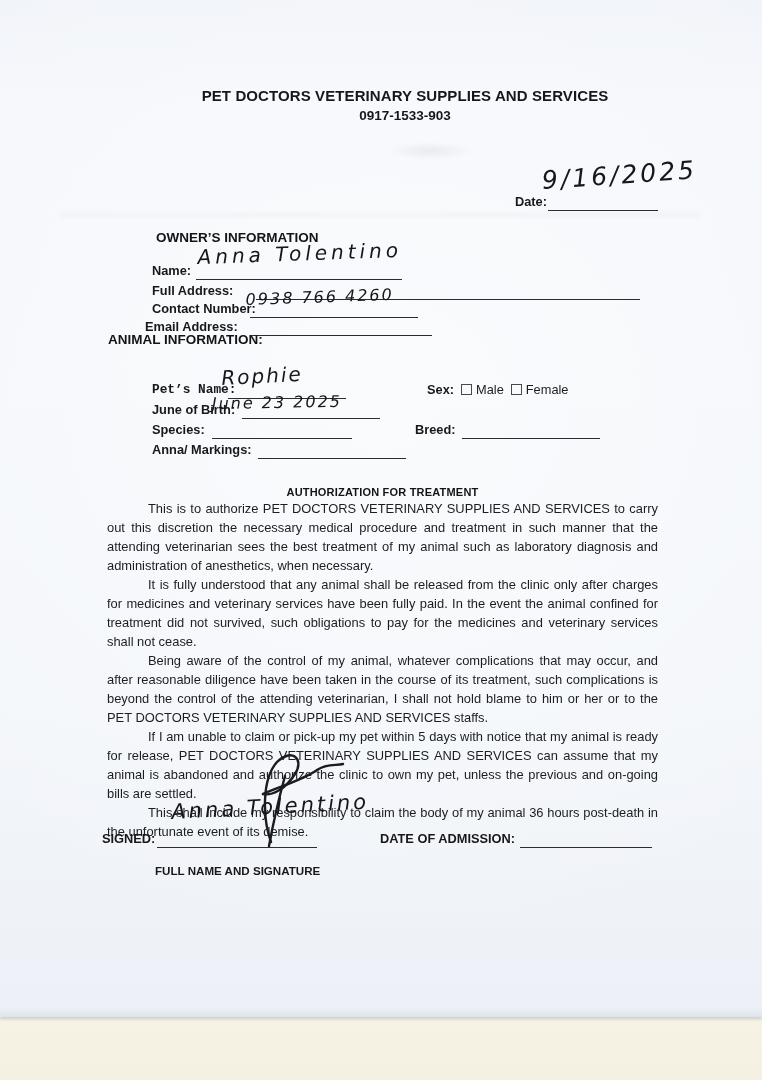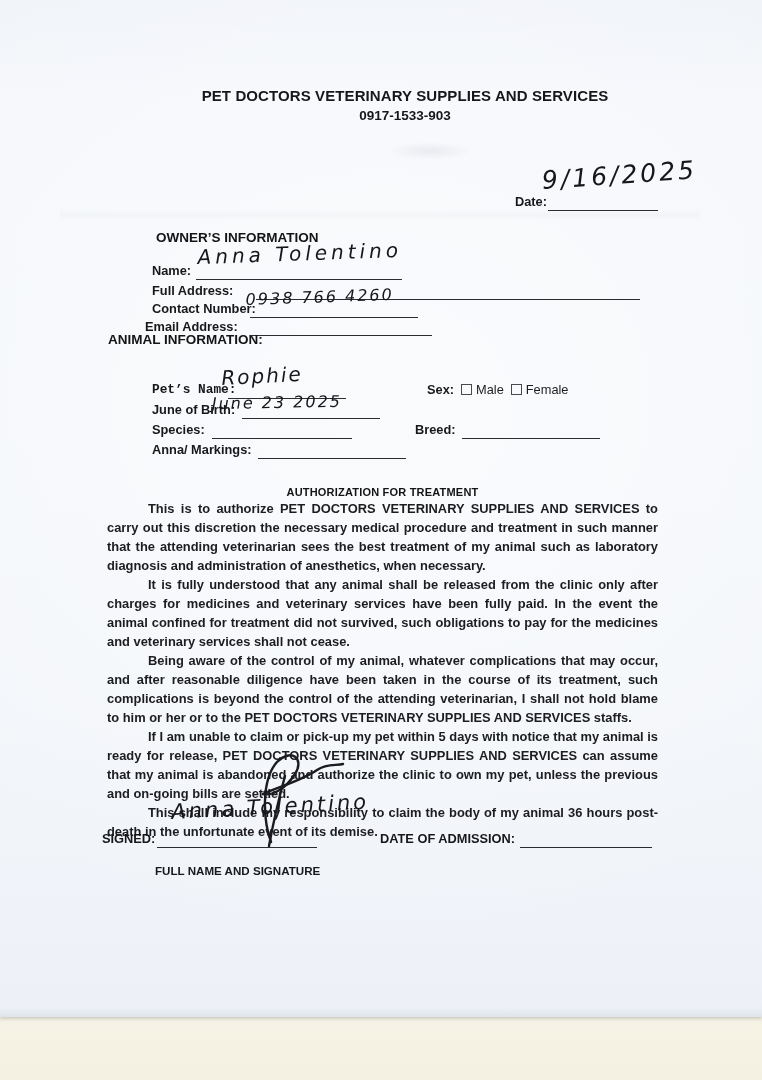--- a/index.html
+++ b/index.html
@@ -42,21 +42,21 @@
   .lbl{font-size:12.8px;font-weight:bold;color:#18181b;white-space:nowrap;}
   .heading{font-size:13.5px;font-weight:bold;color:#141416;}
   .fline{border-bottom:1.4px solid #2c2c30;height:0;}
 
   .auth-title{left:107px;top:466px;width:551px;text-align:center;
     font-size:11px;font-weight:bold;color:#141416;letter-spacing:0.2px;margin-top:20px;}
 
   .bodytext{left:107px;top:499px;width:551px;}
   .bodytext p{
     margin:0;font-size:12.9px;line-height:19px;text-align:justify;
-    text-indent:41px;color:#1d1d20;font-weight:bold;
+    text-indent:41px;color:#1d1d20;
   }
 
   .hand{
     font-family:"DejaVu Sans", sans-serif;
     font-style:italic;
     color:#16161b;
     white-space:nowrap;
     transform-origin:left bottom;
   }
   .hw-date{left:543px;top:166px;font-size:25px;letter-spacing:3px;transform:rotate(-4deg);}

